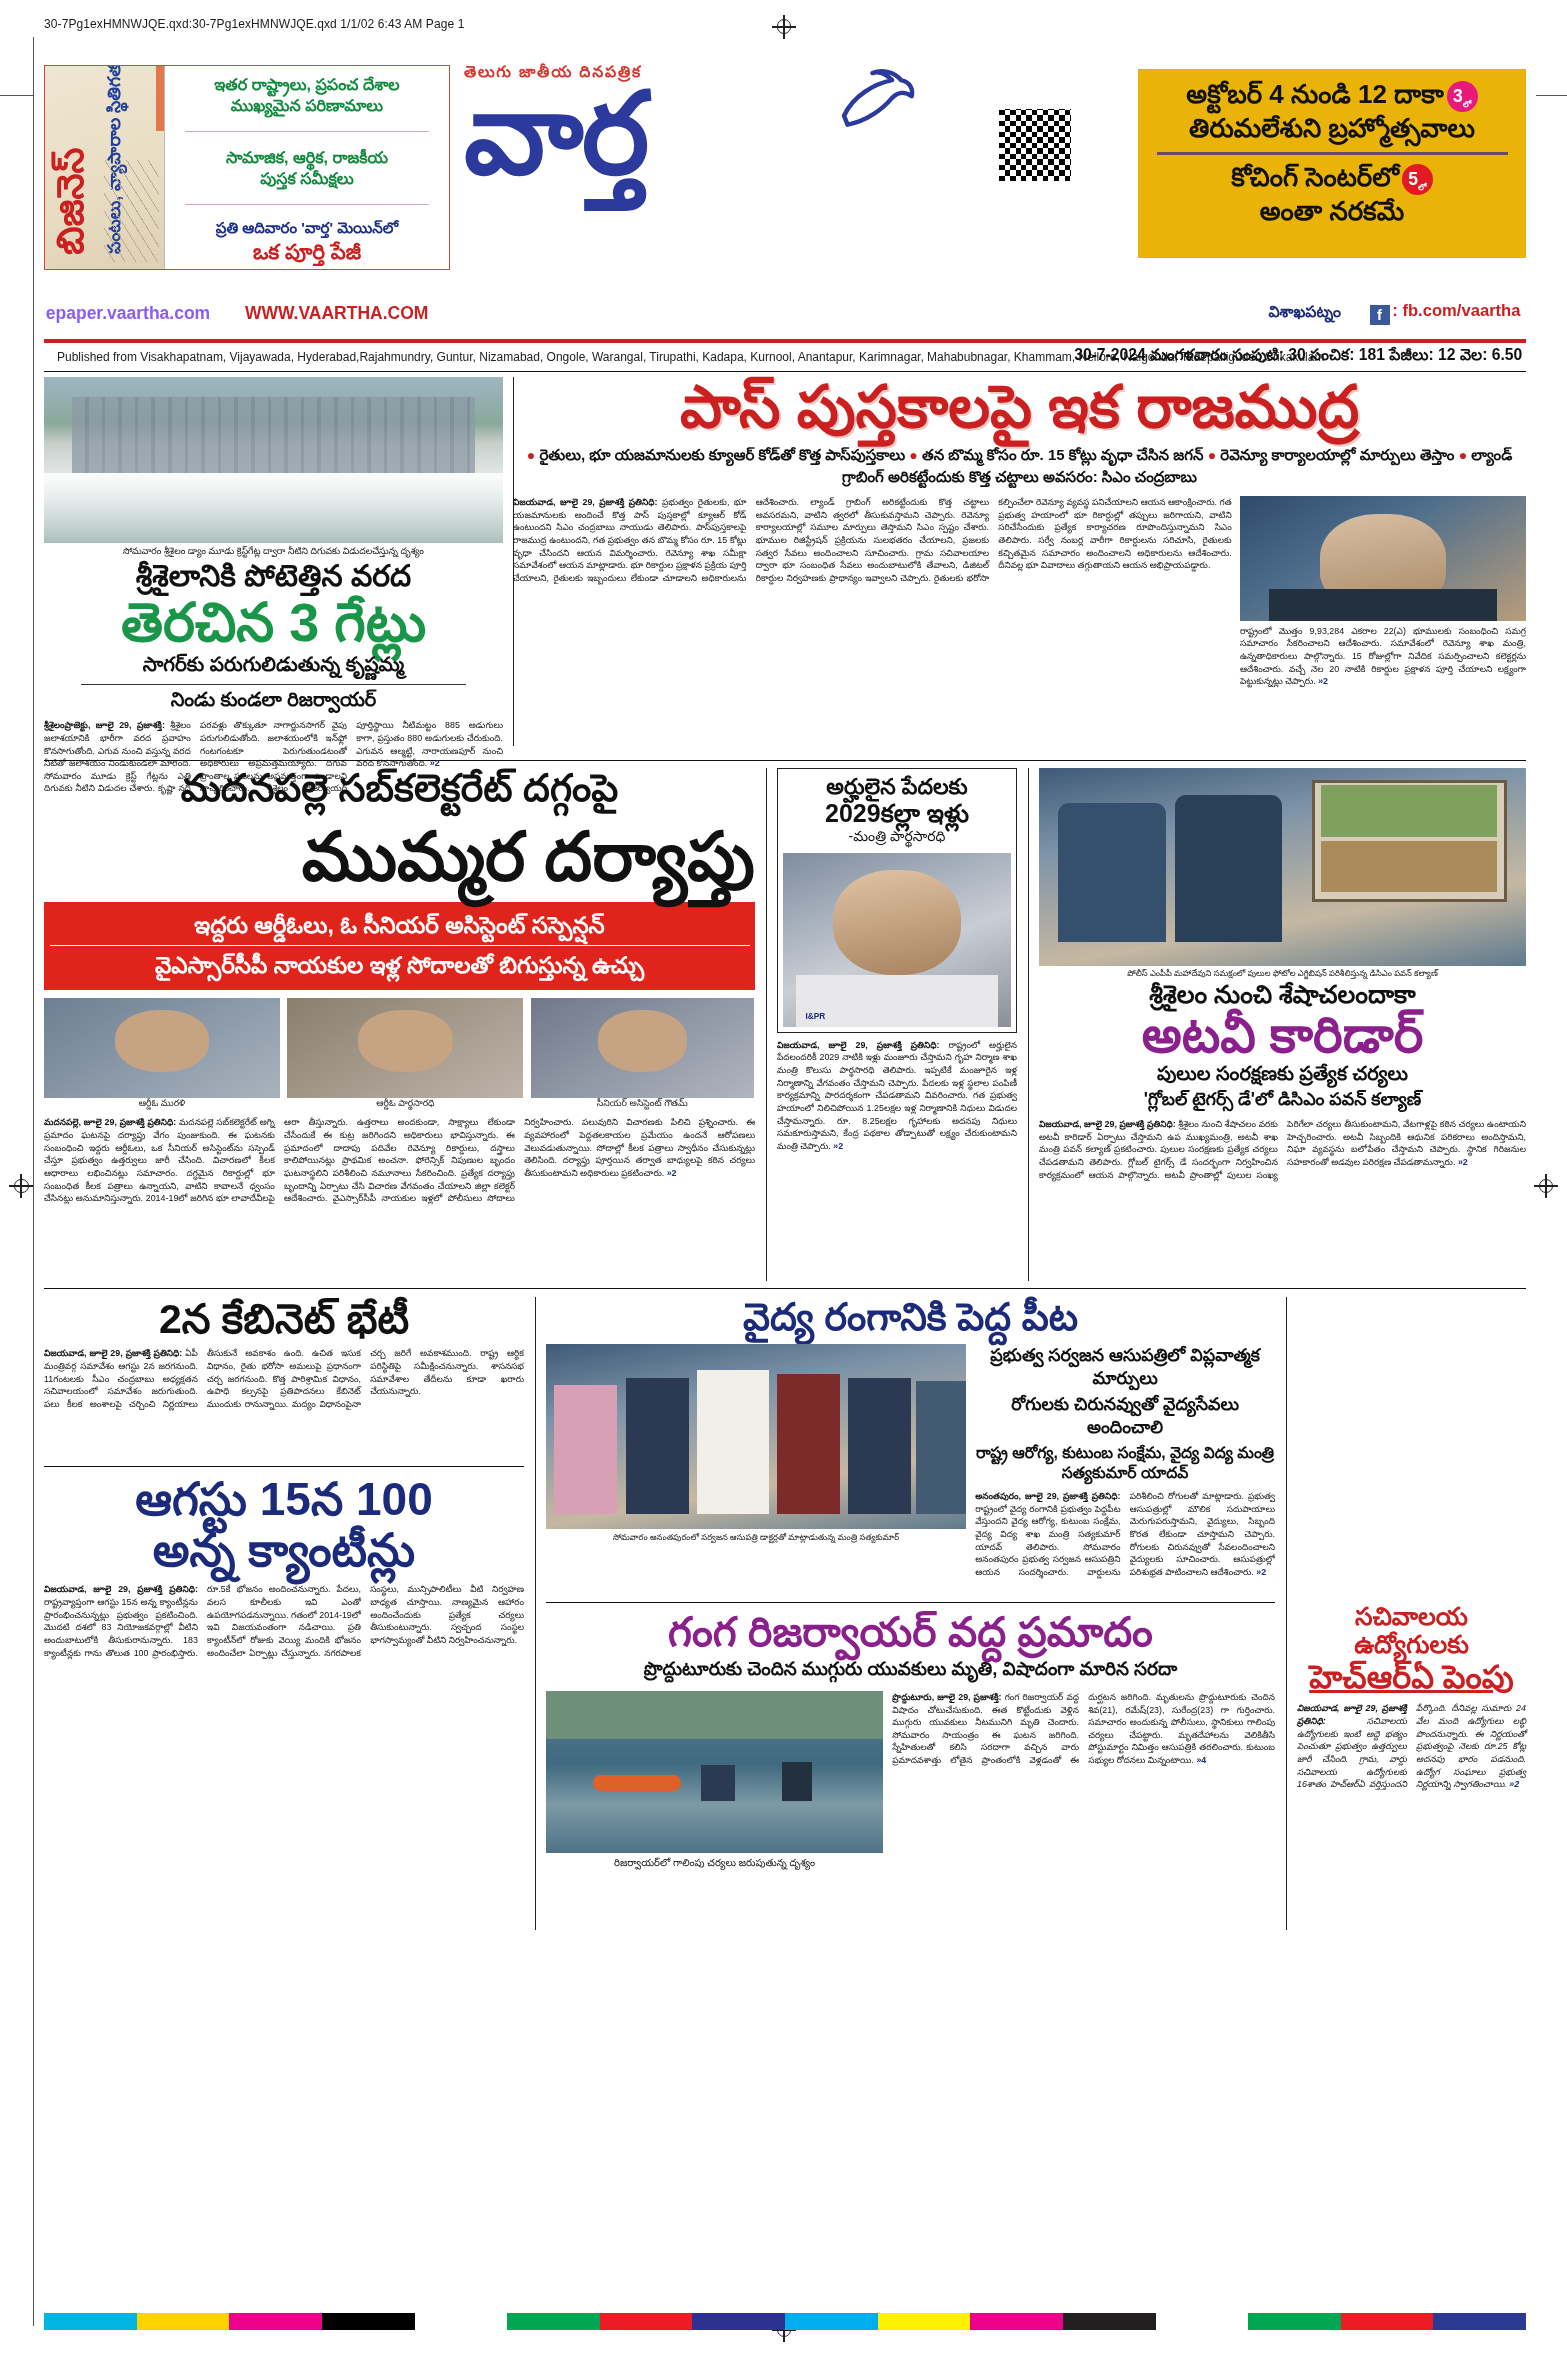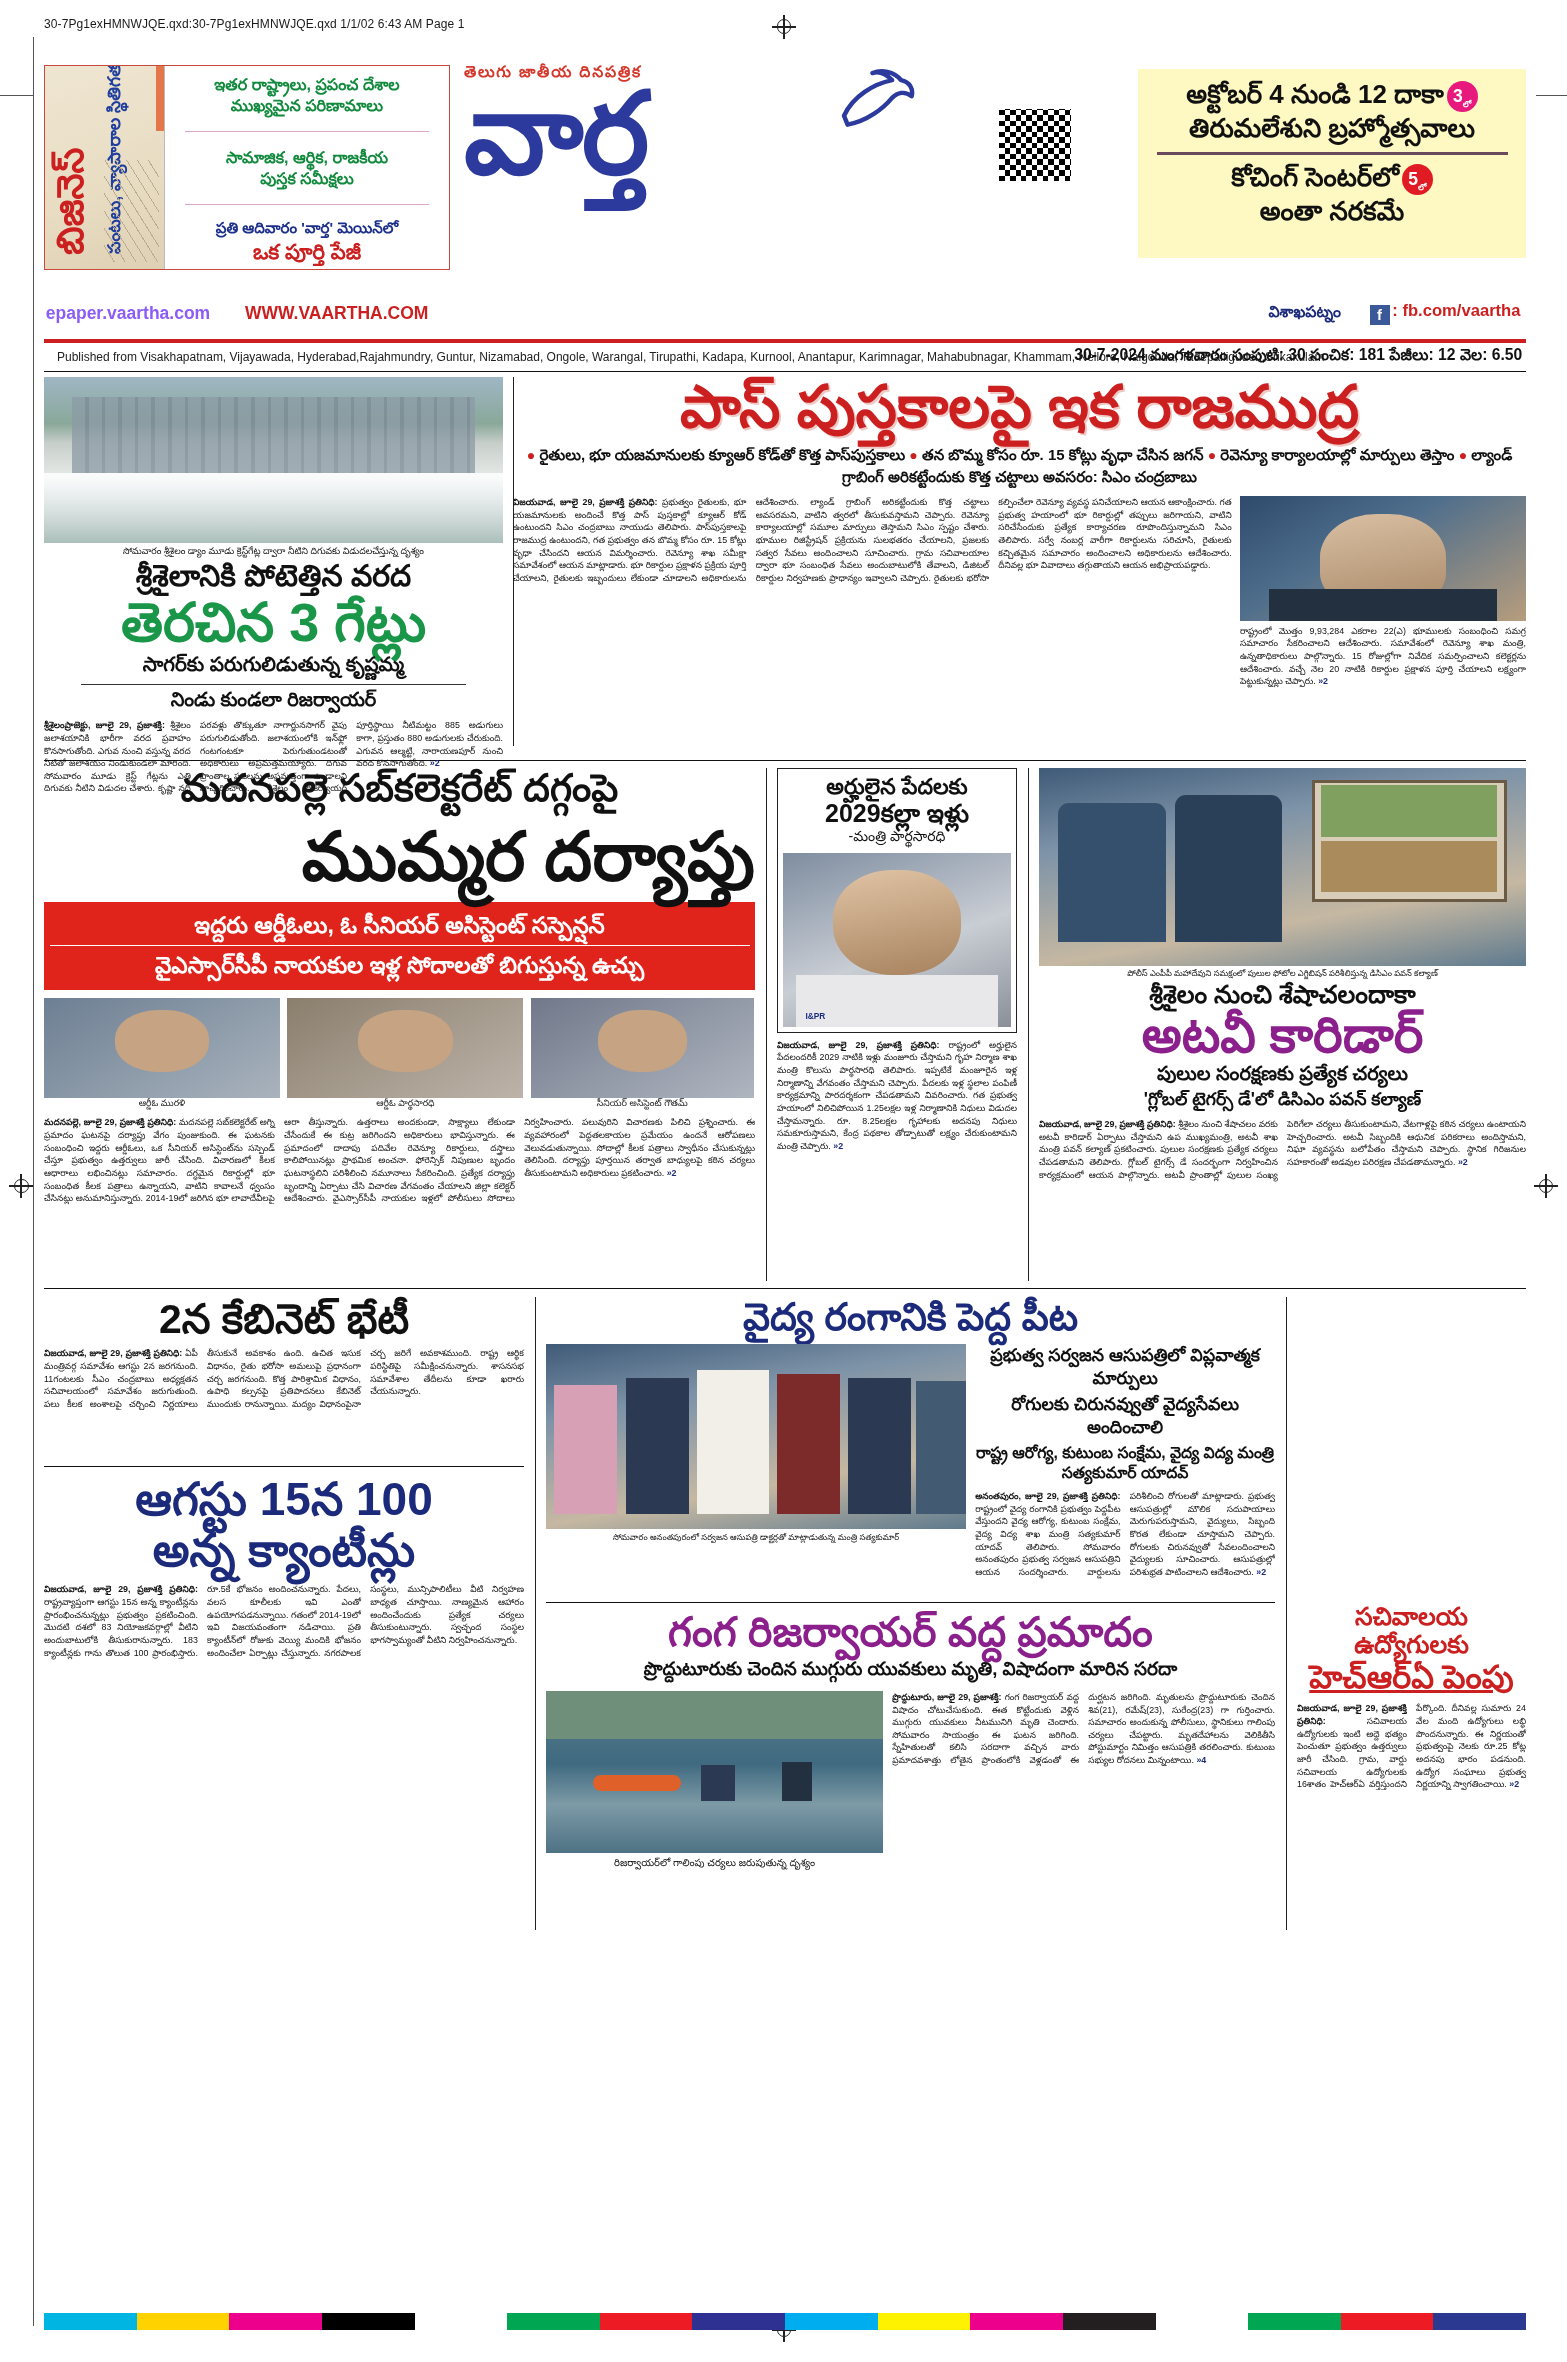--- a/index.html
+++ b/index.html
@@ -84,21 +84,21 @@
   }
   .qr {
     position:absolute; left:955px; top:55px; width:72px; height:72px;
     background:
       repeating-linear-gradient(90deg,#000 0 5.5px,#fff 5.5px 11px),
       repeating-linear-gradient(0deg,#000 0 5.5px,#fff 5.5px 11px);
     background-blend-mode:difference;
   }
   .promo-right {
     position:absolute; right:0; top:14.8px; width:388px; height:189px;
-    background:#fef9c3; padding:9.2px 13px; text-align:center;
+    background:#eab308; padding:9.2px 13px; text-align:center;
   }
   .pr-line { color:#111; font-size:26px; font-weight:bold; line-height:1.3; }
   .pr-rule { height:2.8px; background:#6b4a5e; margin:6.5px 5.5px; }
   .badge {
     display:inline-block; width:31px; height:31px; border-radius:50%;
     color:#fff; font-size:17.5px; font-weight:bold; line-height:31px;
     vertical-align:middle; margin-left:2.8px;
   }
   .badge.pink { background:#e8197d; }
   .badge.red { background:#e01b24; }
@@ -469,21 +469,21 @@
           </div>
         </div>
       </div>
     </div>
 
     <div class="vline" style="left:1242px; top:0; height:633px;"></div>
 
     <div style="position:absolute; left:1253px; top:305px; right:0;">
       <div class="hl-red" style="font-size:25px;text-align:center;line-height:1.15;">సచివాలయ ఉద్యోగులకు</div>
       <div class="hl-red" style="font-size:32px;text-align:center;line-height:1.15;text-decoration:underline;">హెచ్‌ఆర్‌ఏ పెంపు</div>
-      <div class="body-col" style="column-count:2; margin-top:6.5px; height:277px;">
+      <div class="body-col" style="column-count:2; margin-top:6.5px; height:277px;font-style:italic;">
         <span class="lede">విజయవాడ, జూలై 29, ప్రజాశక్తి ప్రతినిధి:</span>
         <span>సచివాలయ ఉద్యోగులకు ఇంటి అద్దె భత్యం పెంచుతూ ప్రభుత్వం ఉత్తర్వులు జారీ చేసింది. గ్రామ, వార్డు సచివాలయ ఉద్యోగులకు 16శాతం హెచ్‌ఆర్‌ఏ వర్తిస్తుందని పేర్కొంది. దీనివల్ల సుమారు 24 వేల మంది ఉద్యోగులు లబ్ధి పొందనున్నారు. ఈ నిర్ణయంతో ప్రభుత్వంపై నెలకు రూ.25 కోట్ల అదనపు భారం పడనుంది. ఉద్యోగ సంఘాలు ప్రభుత్వ నిర్ణయాన్ని స్వాగతించాయి.</span>
         <span class="cont">»2</span>
       </div>
     </div>
   </div>
 
 </div>
 
 <div class="colorbar" id="colorbar">

